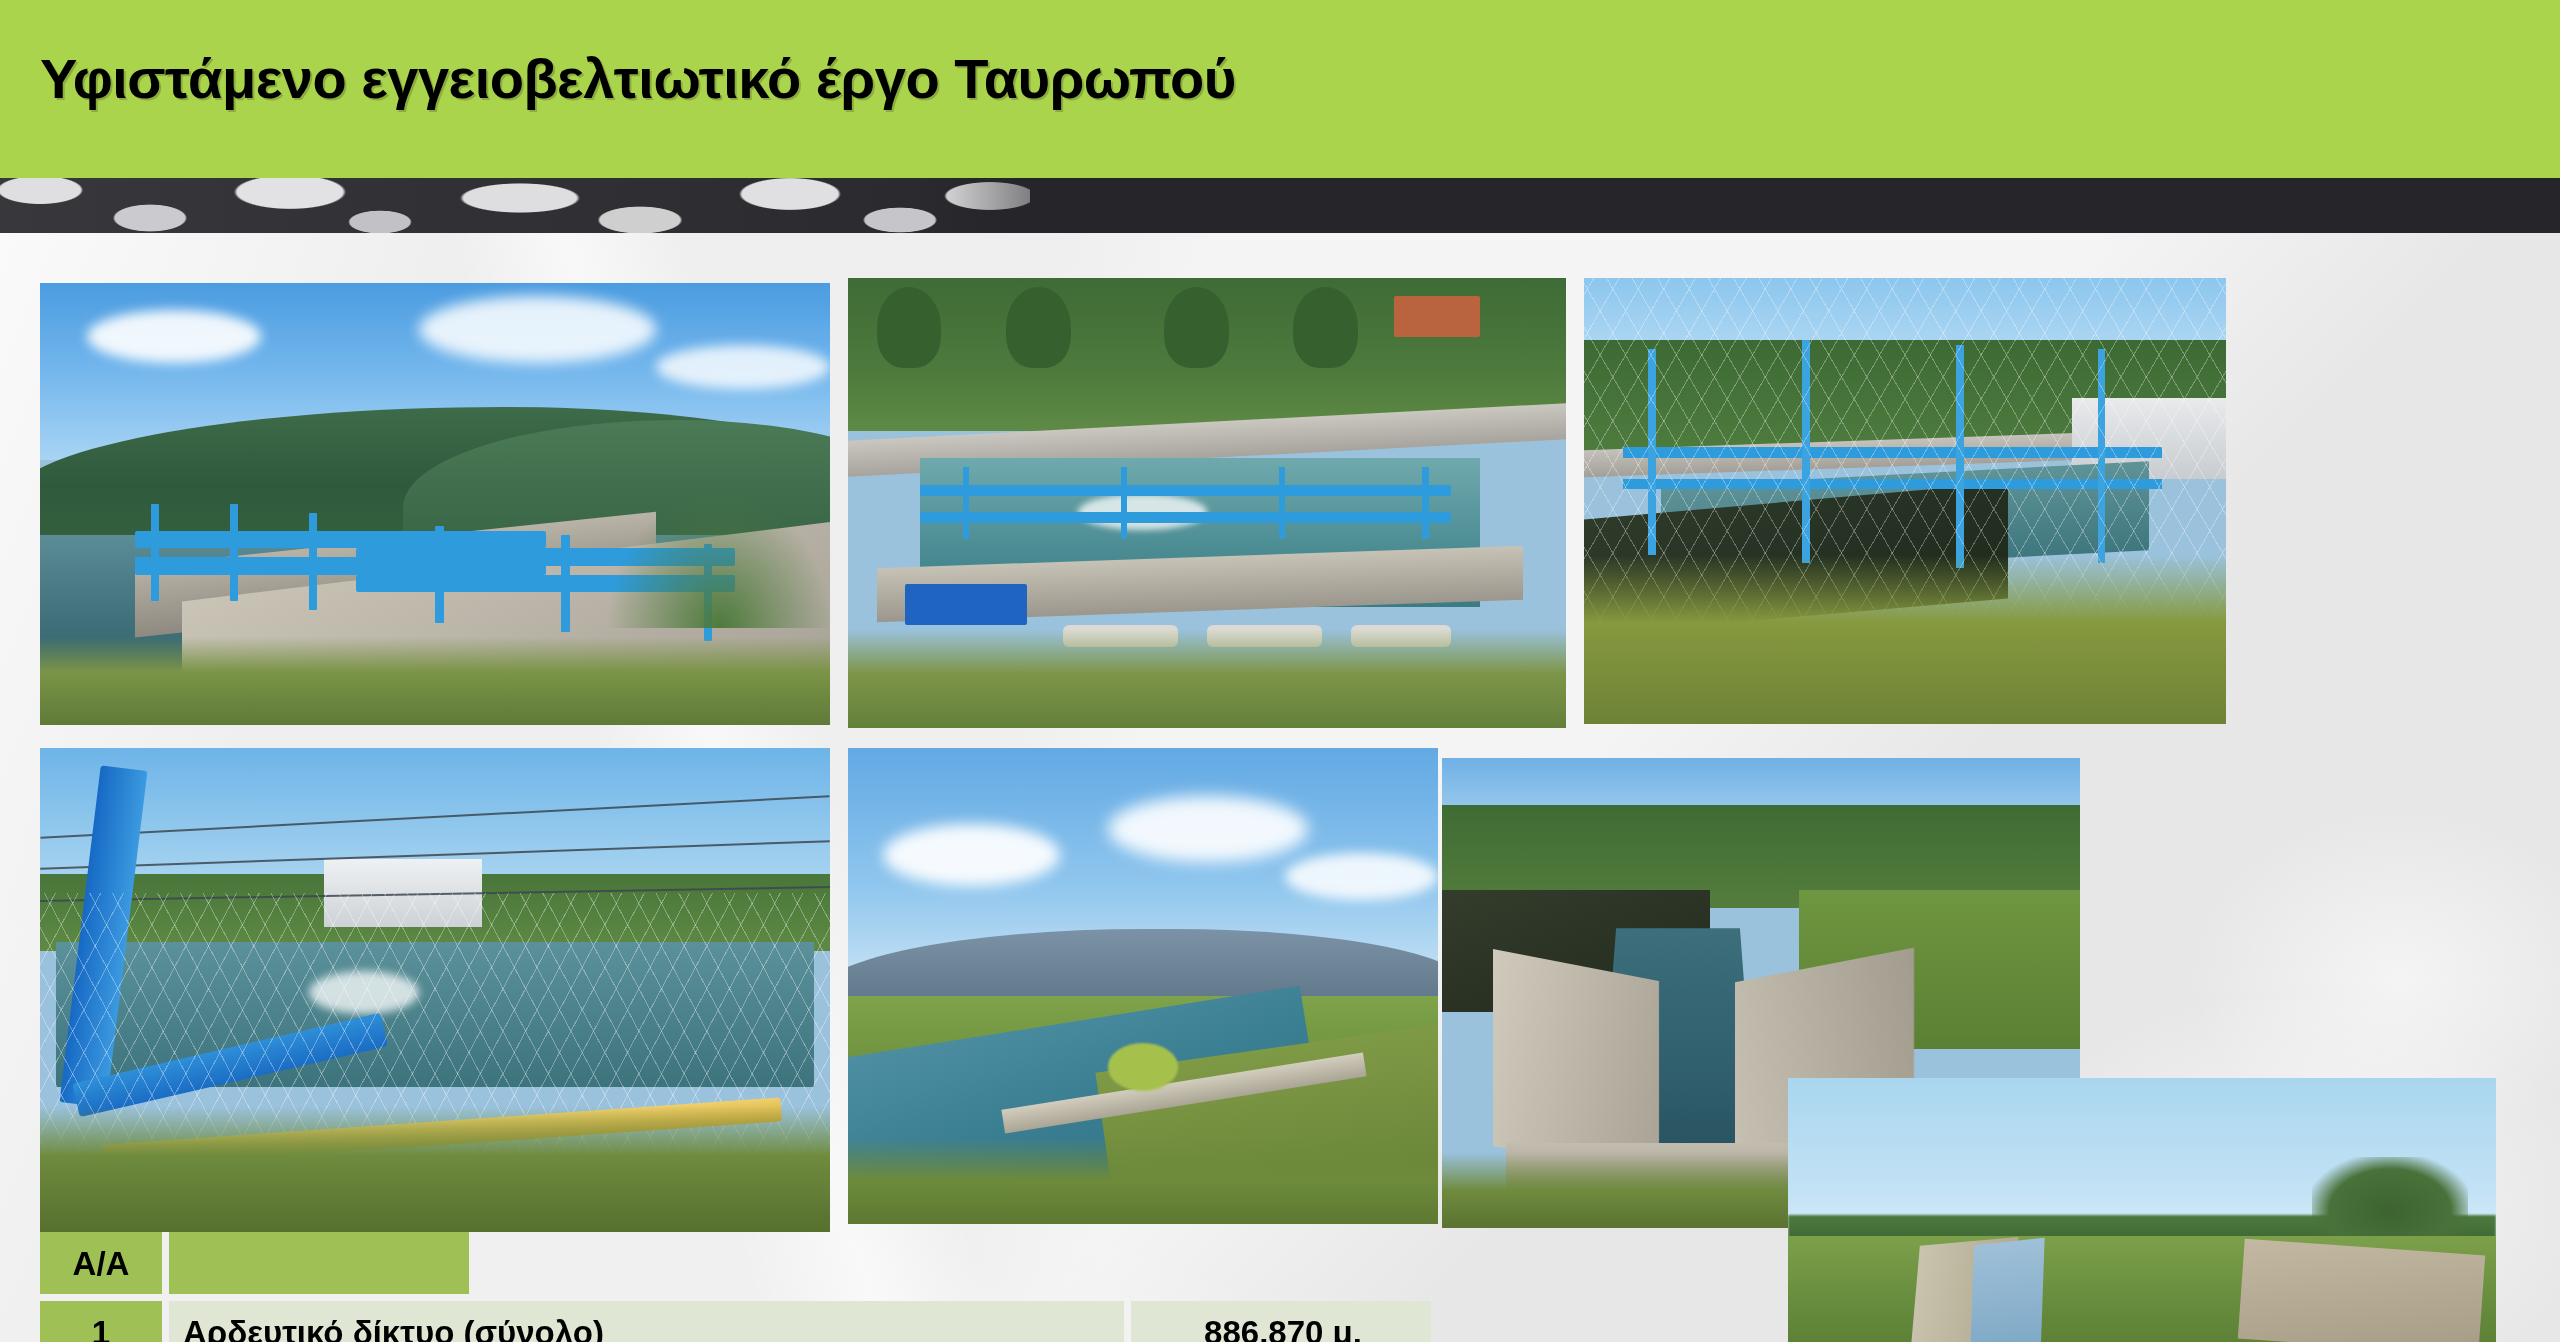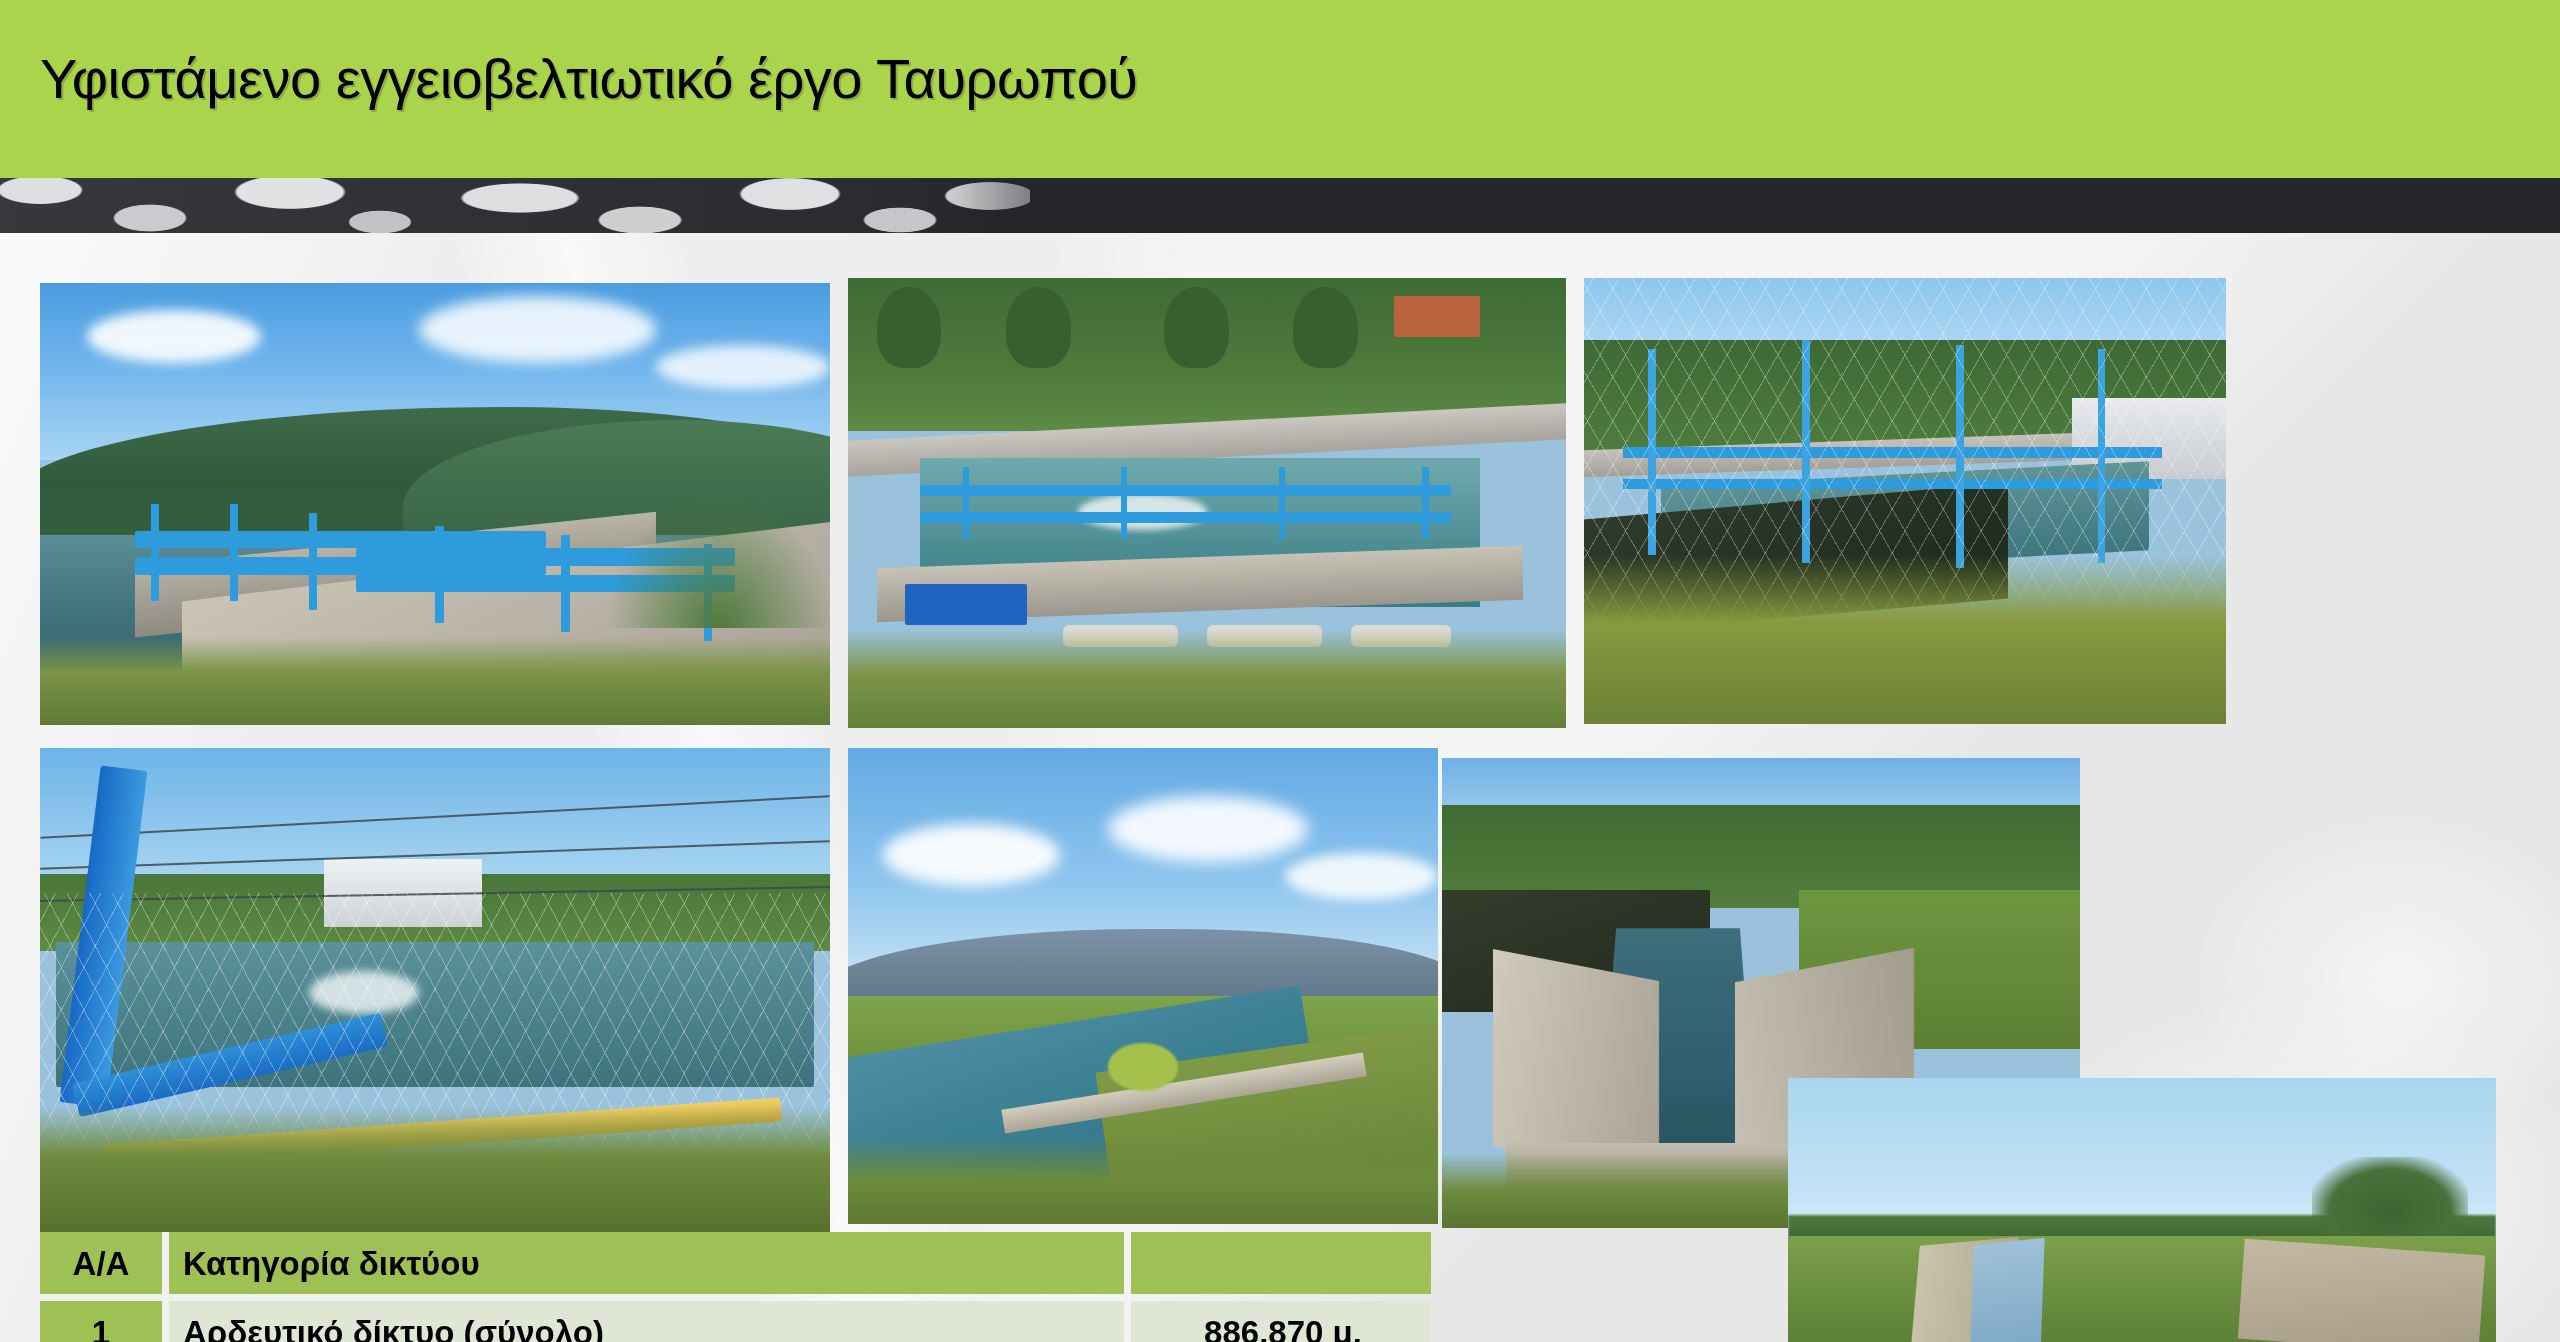--- a/index.html
+++ b/index.html
@@ -44,21 +44,21 @@
     width: 2560px;
     height: 178px;
     background: #aad44b;
     z-index: 5;
   }
   .title-text {
     position: absolute;
     left: 40px;
     top: 46px;
     font-size: 56px;
-    font-weight: normal;
+    font-weight: bold;
     color: #000000;
     letter-spacing: -0.5px;
     white-space: nowrap;
     text-shadow: 2px 2px 0 rgba(0,0,0,0.18);
     text-align: right;
   }
 
   
   .dark-band {
     position: absolute;
@@ -418,21 +418,20 @@
     <div class="bigtree"></div>
     <div class="field"></div>
     <div class="ditchbank"></div>
     <div class="ditch"></div>
     <div class="track"></div>
   </div>
 
   <div class="table">
     <div class="trow hdr">
       <div class="cell c-aa">Α/Α</div>
-      <div class="cell c-cat">Κατηγορία δικτύου</div>
       <div class="cell c-val"></div>
     </div>
     <div class="trow row1">
       <div class="cell c-aa">1</div>
       <div class="cell c-cat">Αρδευτικό δίκτυο (σύνολο)</div>
       <div class="cell c-val">886.870 μ.</div>
     </div>
   </div>
 
 </div>

